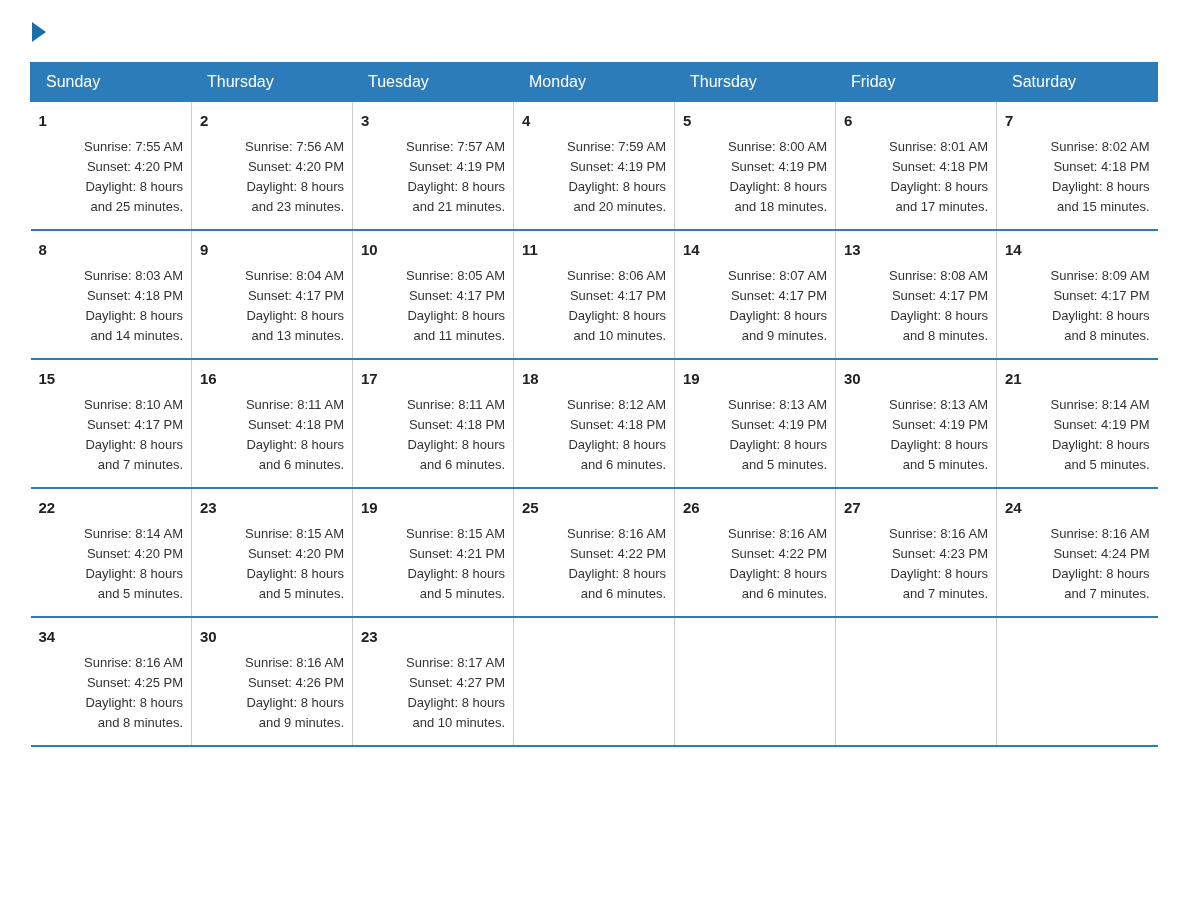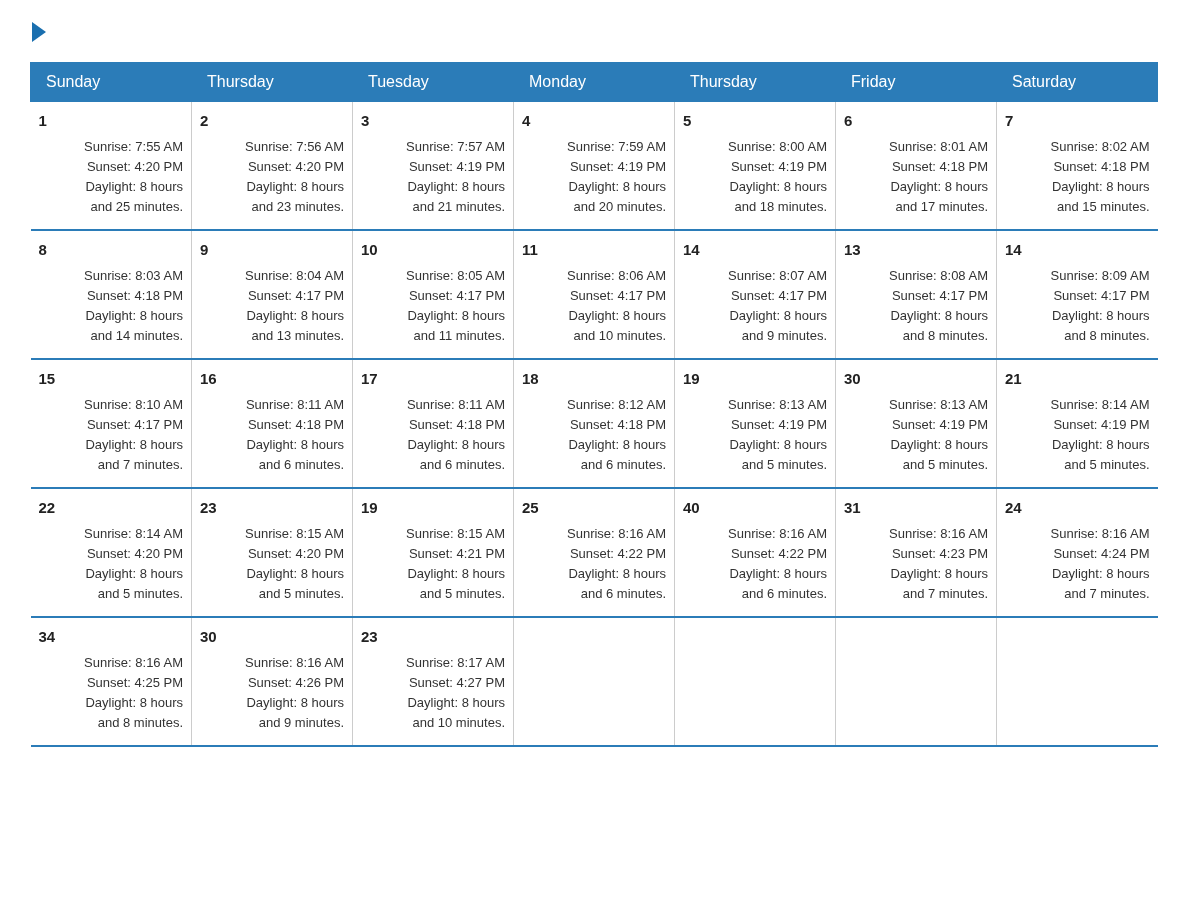--- a/index.html
+++ b/index.html
@@ -241,25 +241,25 @@
         </td>
         <td>
           <span class="day-num">19</span>
           <div class="day-info">Sunrise: 8:15 AM<br>Sunset: 4:21 PM<br>Daylight: 8 hours<br>and 5 minutes.</div>
         </td>
         <td>
           <span class="day-num">25</span>
           <div class="day-info">Sunrise: 8:16 AM<br>Sunset: 4:22 PM<br>Daylight: 8 hours<br>and 6 minutes.</div>
         </td>
         <td>
-          <span class="day-num">40</span>
+          <span class="day-num">26</span>
           <div class="day-info">Sunrise: 8:16 AM<br>Sunset: 4:22 PM<br>Daylight: 8 hours<br>and 6 minutes.</div>
         </td>
         <td>
-          <span class="day-num">31</span>
+          <span class="day-num">27</span>
           <div class="day-info">Sunrise: 8:16 AM<br>Sunset: 4:23 PM<br>Daylight: 8 hours<br>and 7 minutes.</div>
         </td>
         <td>
           <span class="day-num">24</span>
           <div class="day-info">Sunrise: 8:16 AM<br>Sunset: 4:24 PM<br>Daylight: 8 hours<br>and 7 minutes.</div>
         </td>
       </tr>
       <tr>
         <td>
           <span class="day-num">34</span>

